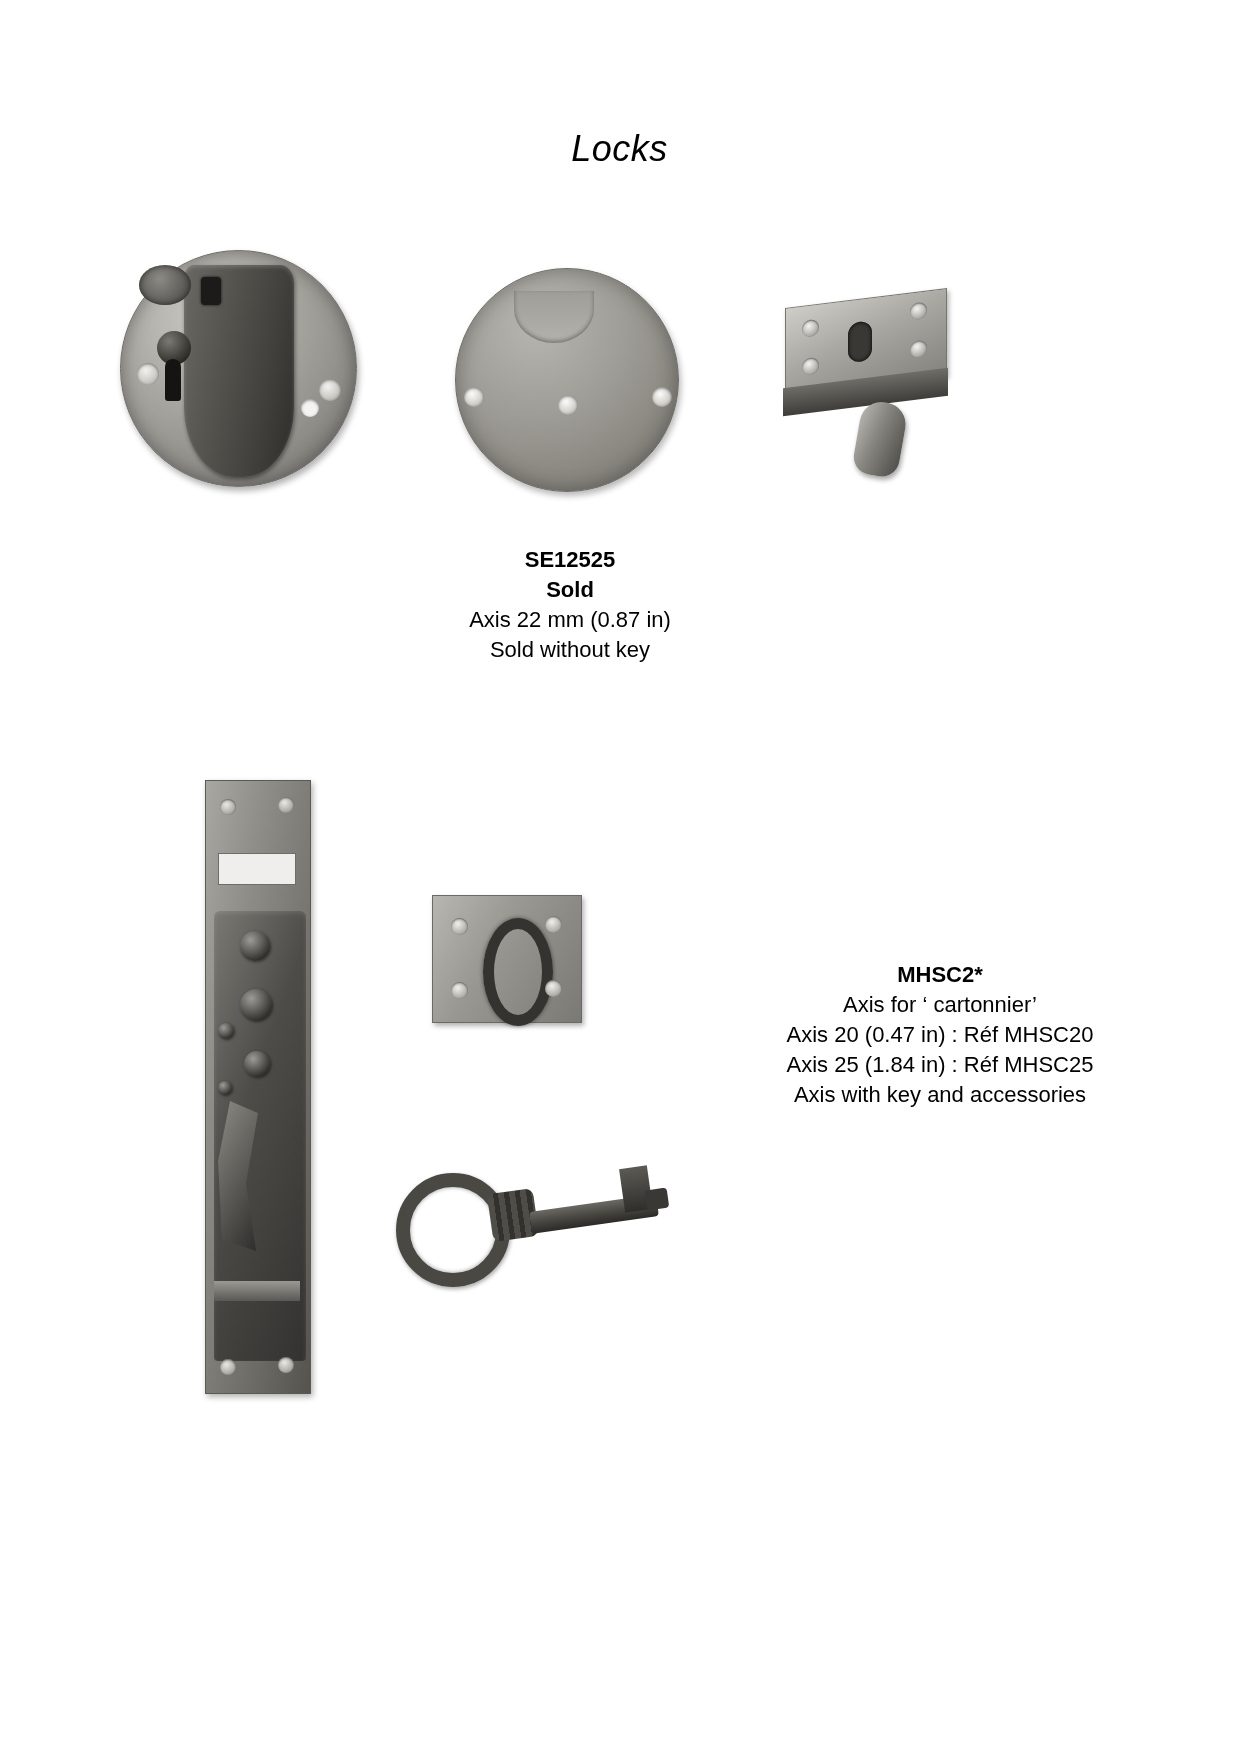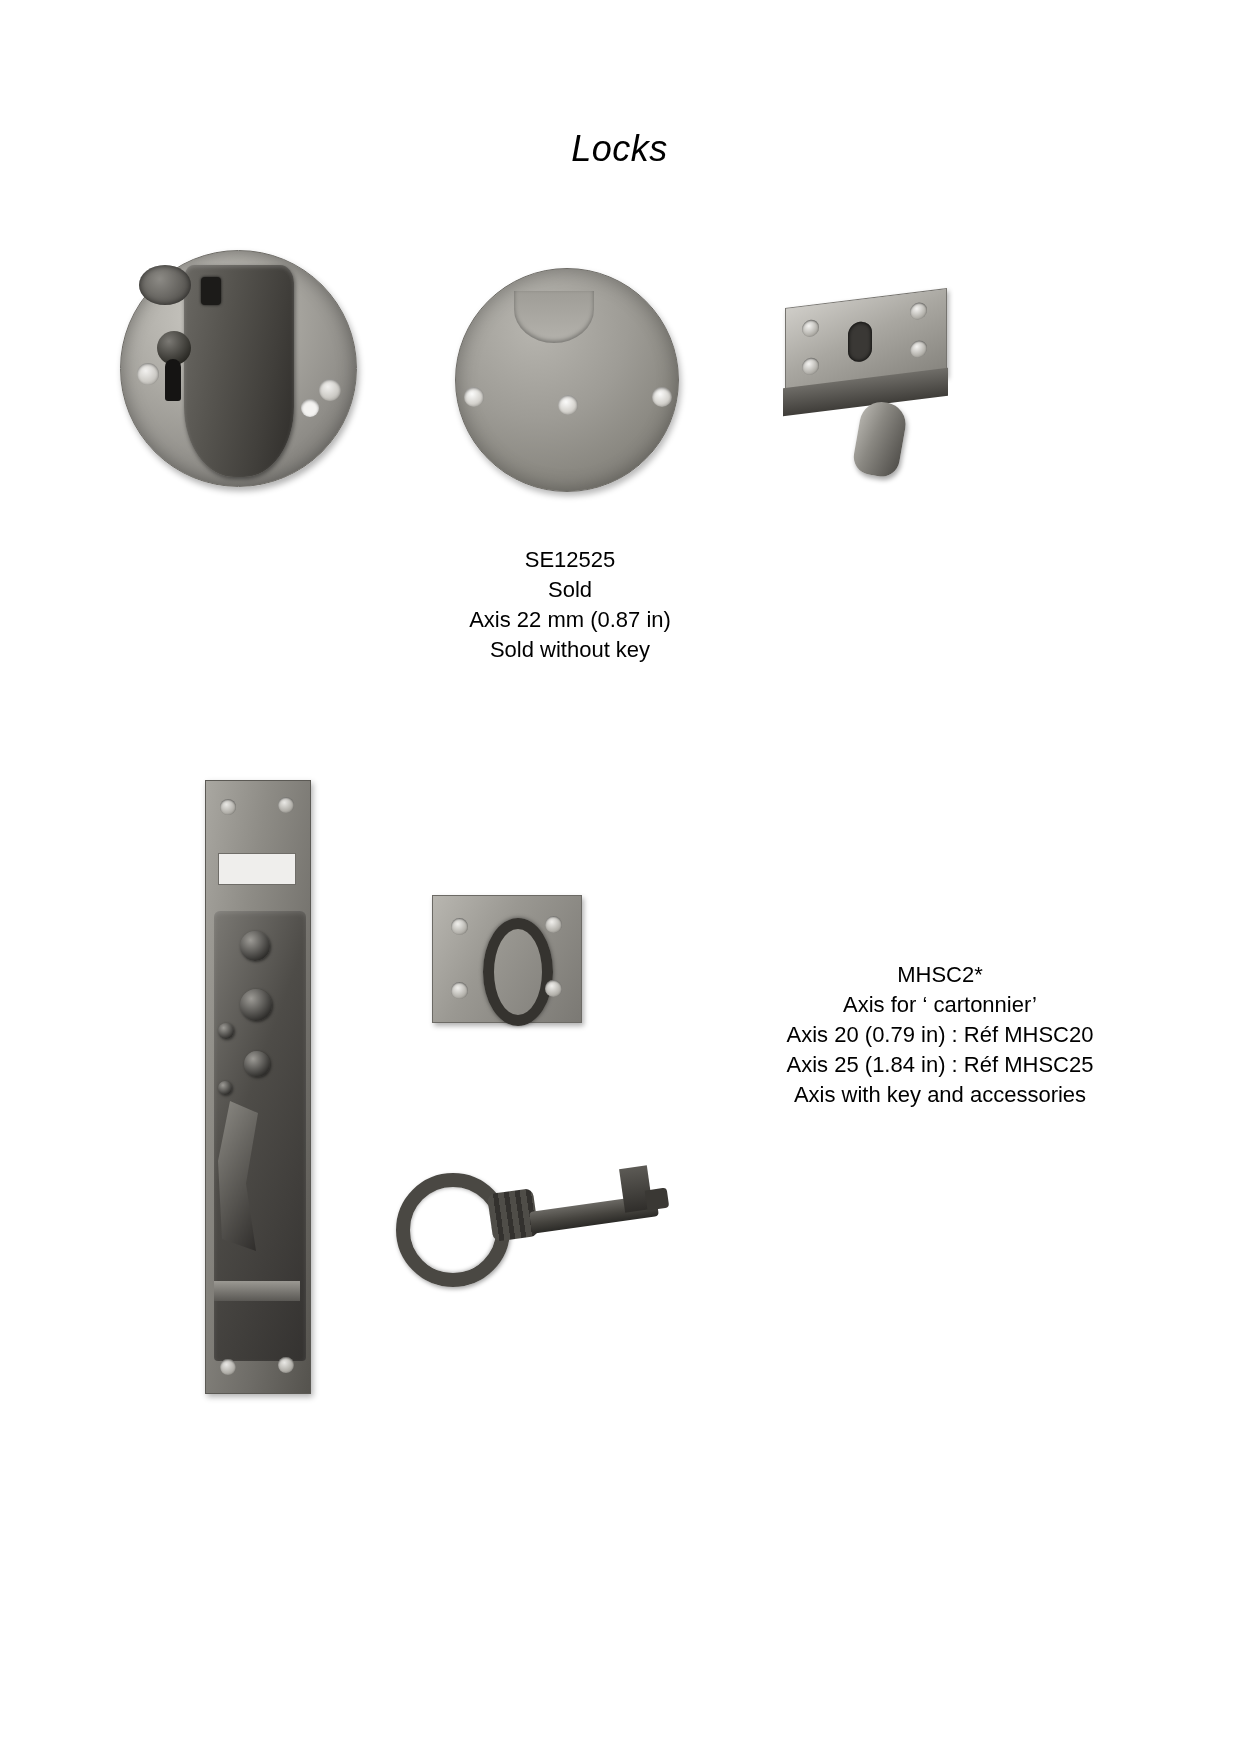--- a/index.html
+++ b/index.html
@@ -30,21 +30,21 @@
   
   .fig { position: absolute; }
 
   .caption {
     position: absolute;
     text-align: center;
     font-size: 22px;
     line-height: 30px;
     white-space: nowrap;
   }
-  .caption .bold { font-weight: normal; }
+  .caption .bold { font-weight: bold; }
 
   
   #se-lock-front {
     left: 120px; top: 250px; width: 250px; height: 250px;
   }
   .disc-front {
     position: absolute; left: 0; top: 0; width: 235px; height: 235px;
     border-radius: 50%;
     background:
       radial-gradient(circle at 34% 28%, #c8c6c0 0%, #a9a7a1 38%, #8f8d88 68%, #6e6c68 100%);
@@ -335,16 +335,16 @@
   <div class="key-bow"></div>
   <div class="key-collar"></div>
   <div class="key-shank"></div>
   <div class="key-bit"></div>
   <div class="key-tip"></div>
 </div>
 
 <div class="caption" id="caption-mhsc">
   <div class="bold">MHSC2*</div>
   <div>Axis for ‘ cartonnier’</div>
-  <div>Axis 20 (0.79 in) : Réf MHSC20</div>
+  <div>Axis 20 (0.47 in) : Réf MHSC20</div>
   <div>Axis 25 (1.84 in) : Réf MHSC25</div>
   <div>Axis with key and accessories</div>
 </div>
 
 </body></html>

